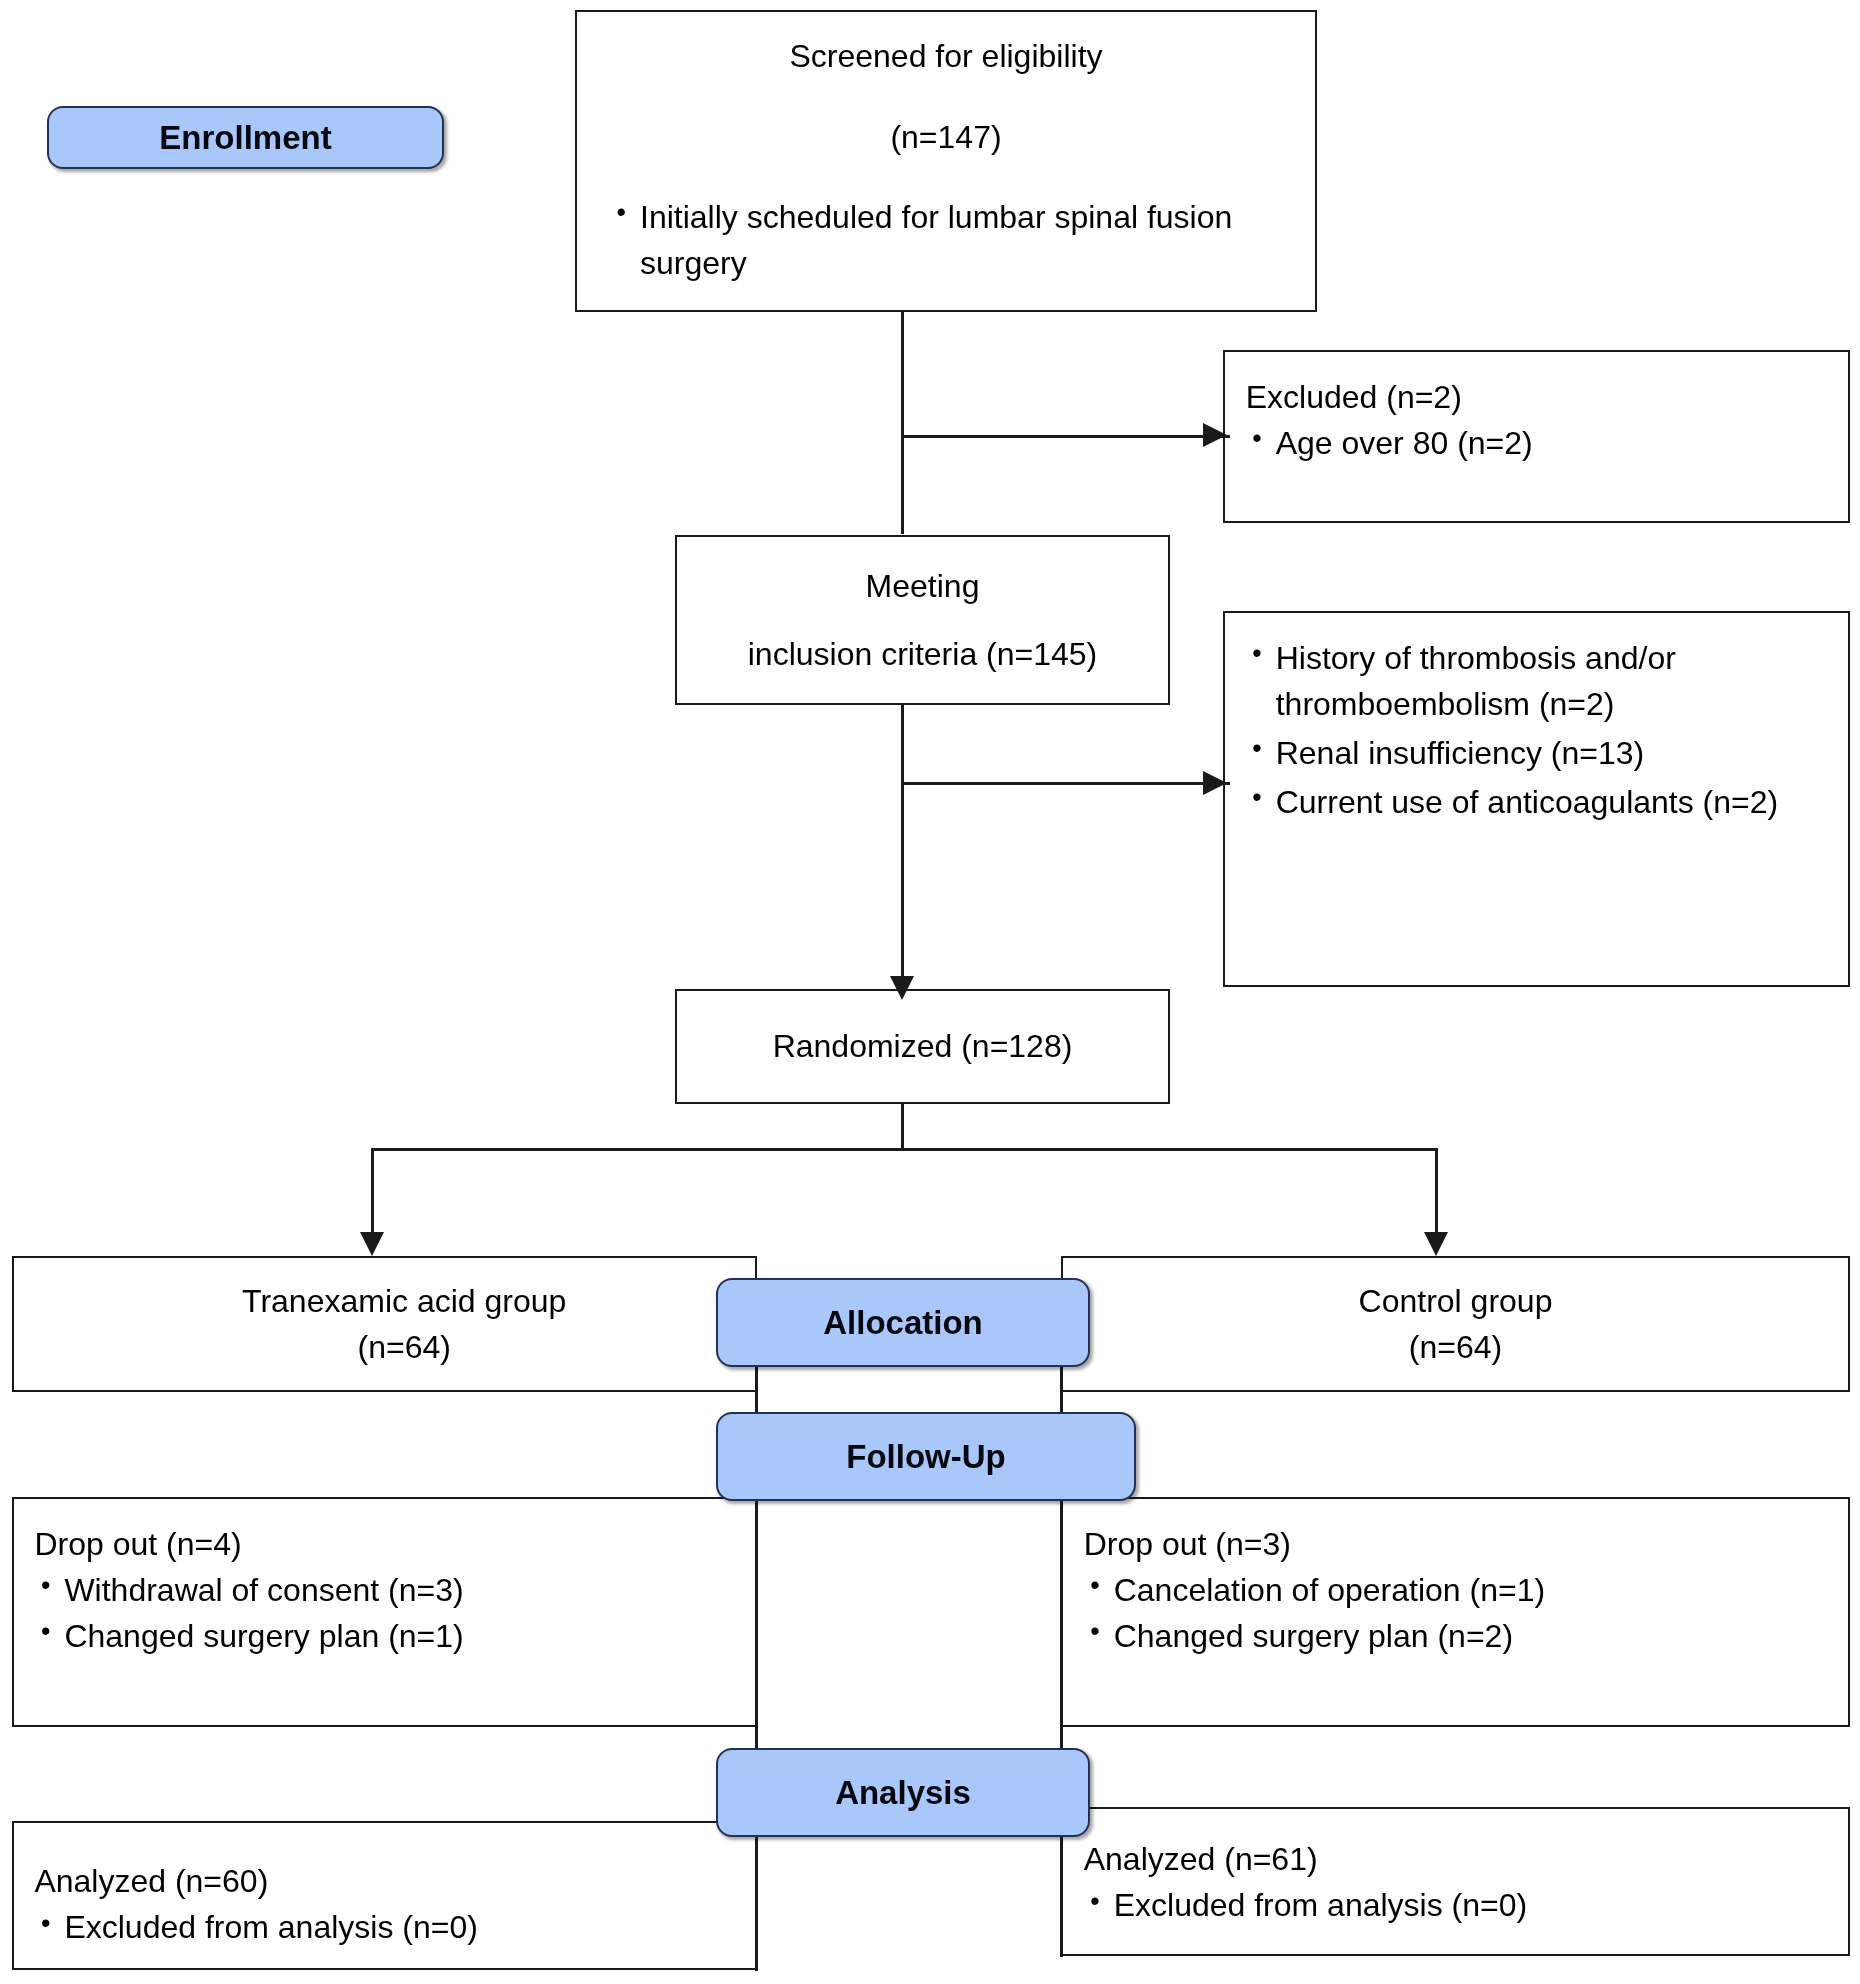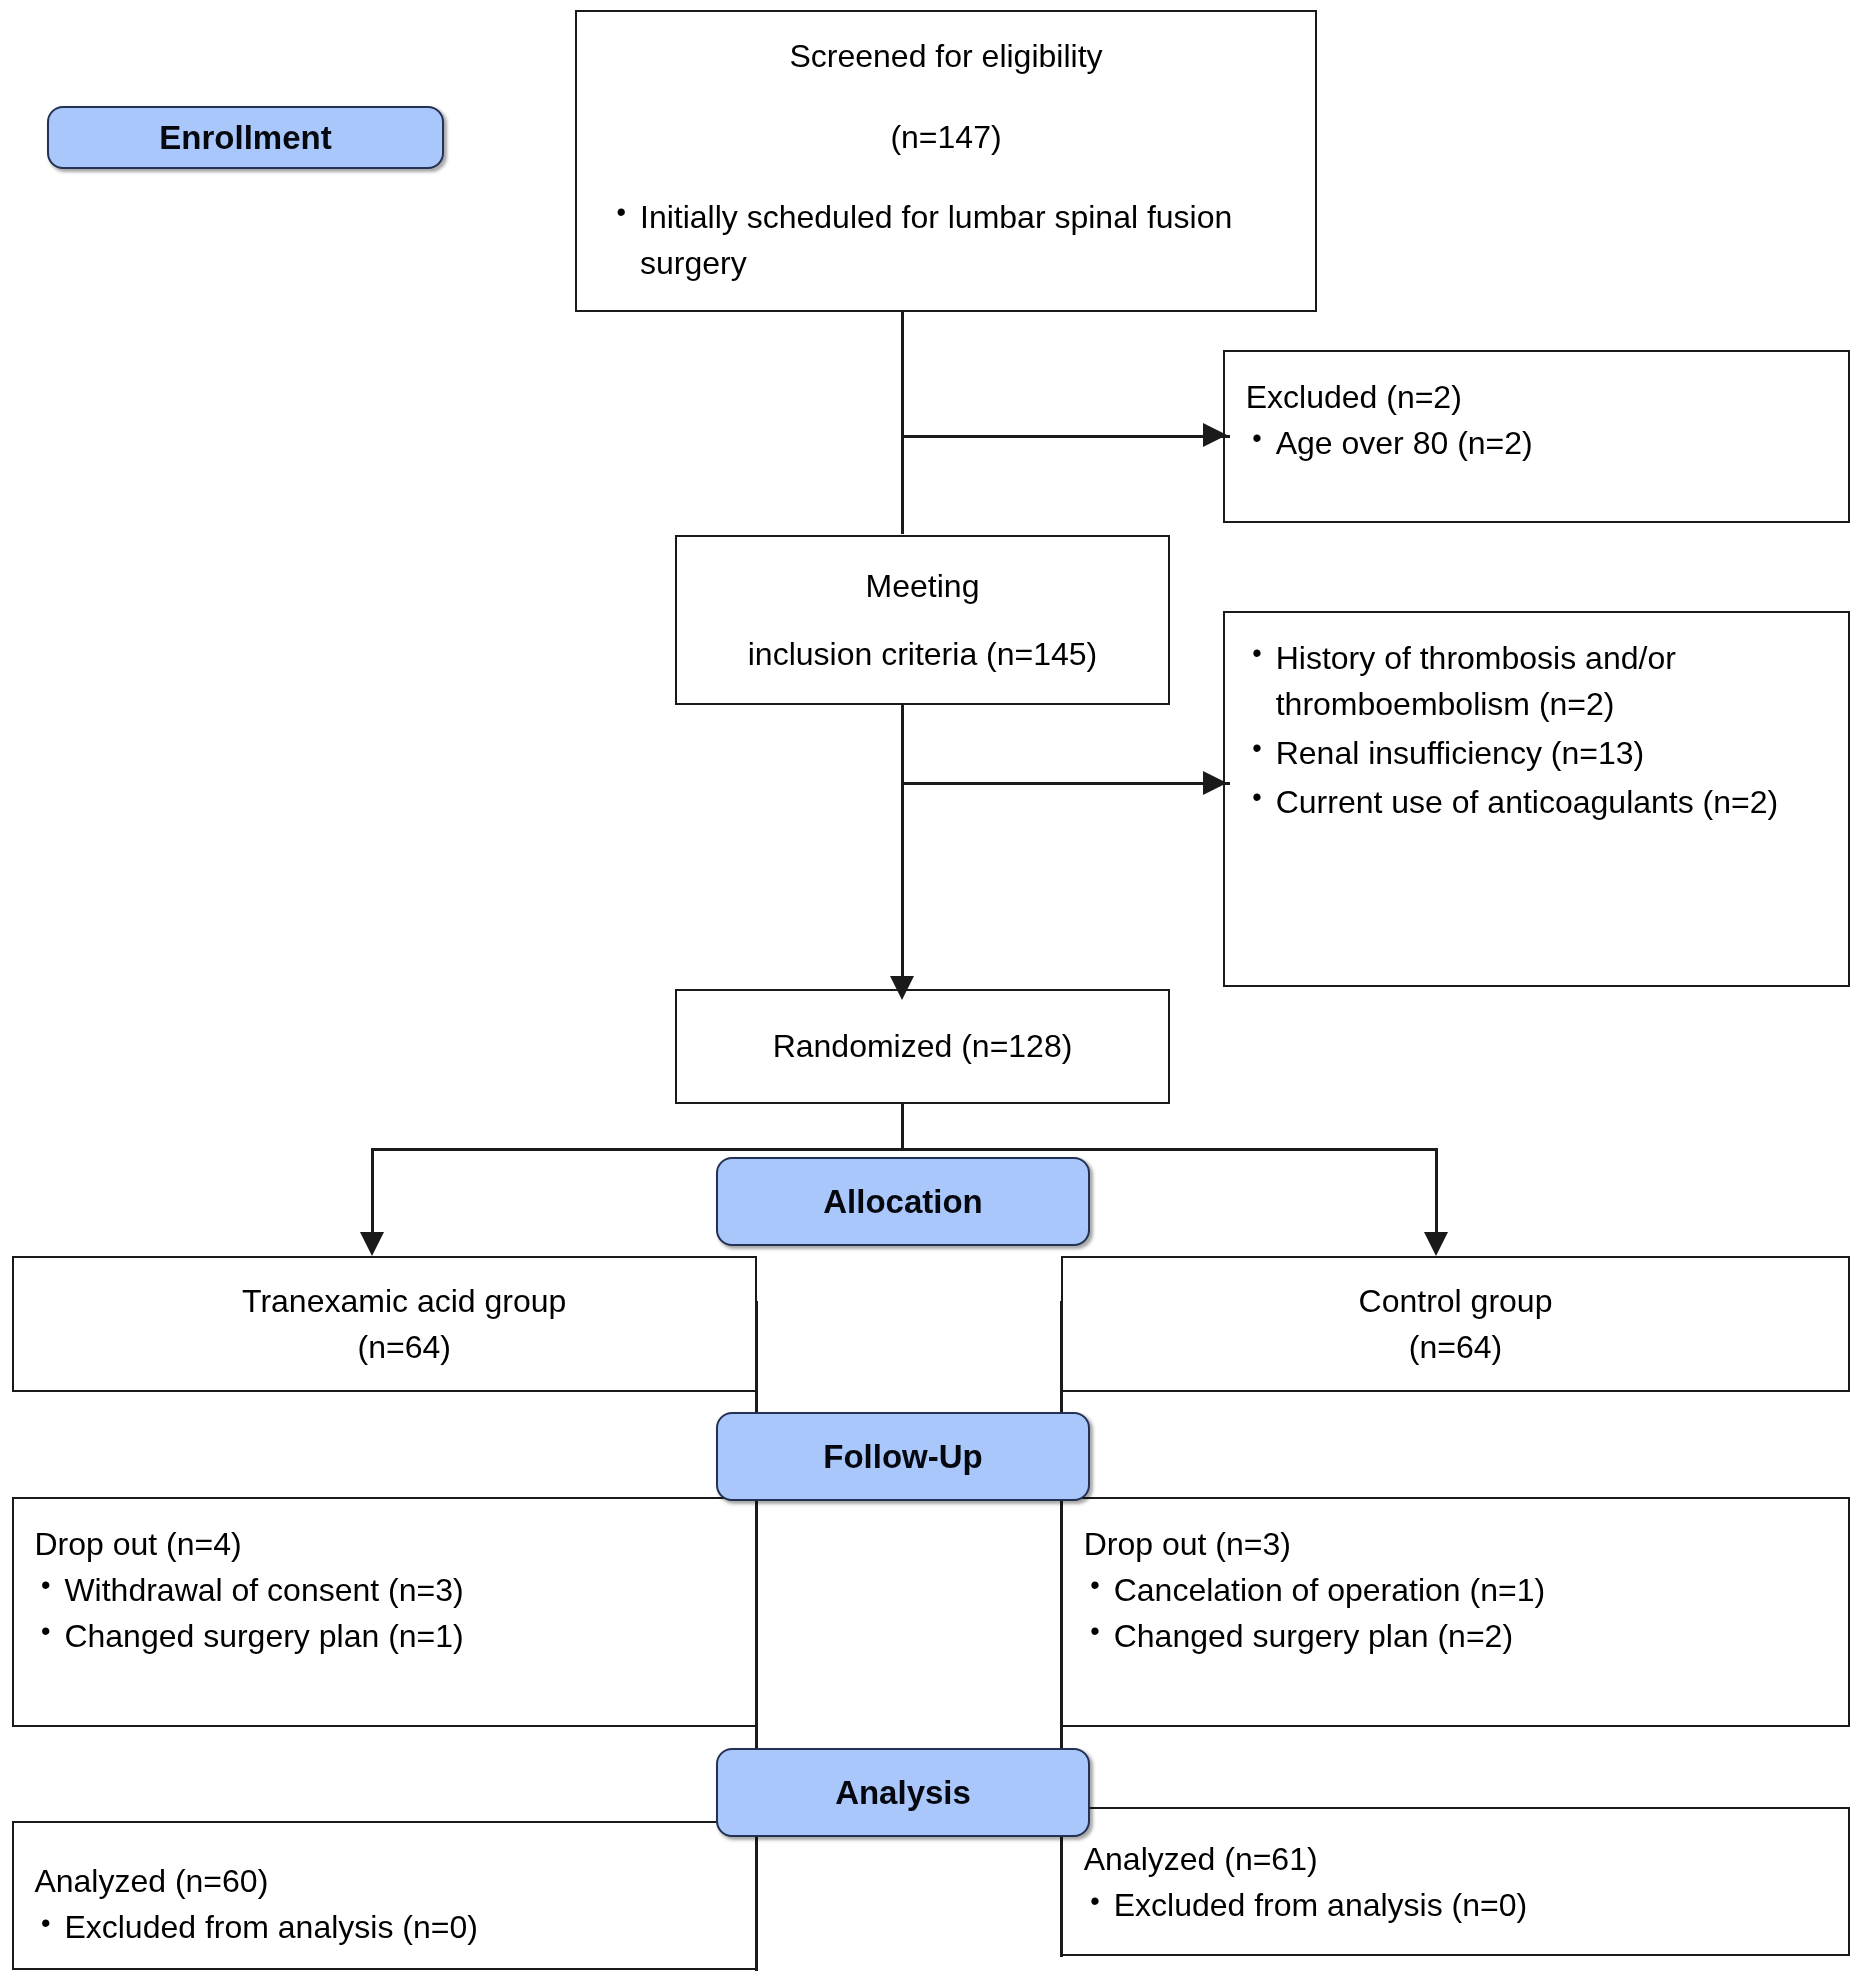--- a/index.html
+++ b/index.html
@@ -181,21 +181,21 @@
   <div class="box center" style="left:11.7px; top:1256px; width:745px; height:136px;padding-left:40px;">
     <span class="line">Tranexamic acid group</span>
     <span class="line">(n=64)</span>
   </div>
 
   <div class="box center" style="left:1061px; top:1256px; width:789px; height:136px;">
     <span class="line">Control group</span>
     <span class="line">(n=64)</span>
   </div>
 
-  <div class="stage" style="left:716px; top:1157px; width:374px; height:89px;">
+  <div class="stage" style="left:716px; top:1278px; width:374px; height:89px;">
     <span>Allocation</span>
   </div>
 
   <div class="vline" style="left:755px; top:1301px; height:207px;"></div>
   <div class="vline" style="left:1060px; top:1301px; height:207px;"></div>
 
   <div class="box leftpad" style="left:11.7px; top:1497px; width:745px; height:230px;">
     <span class="line">Drop out (n=4)</span>
     <span class="gap-lg"></span>
     <ul class="bl tight">
@@ -206,21 +206,21 @@
 
   <div class="box leftpad" style="left:1061px; top:1497px; width:789px; height:230px;">
     <span class="line">Drop out  (n=3)</span>
     <span class="gap-lg"></span>
     <ul class="bl tight">
       <li>Cancelation of operation (n=1)</li>
       <li>Changed surgery plan (n=2)</li>
     </ul>
   </div>
 
-  <div class="stage" style="left:716px; top:1412px; width:374px; height:89px;">
+  <div class="stage" style="left:716px; top:1412px; width:420px; height:89px;">
     <span>Follow-Up</span>
   </div>
 
   <div class="vline" style="left:755px; top:1501px; height:249px;"></div>
   <div class="vline" style="left:1060px; top:1501px; height:249px;"></div>
 
   <div class="box leftpad" style="left:11.7px; top:1821px; width:745px; height:149px; padding-top:35px;">
     <span class="line">Analyzed (n=60)</span>
     <ul class="bl tight">
       <li>Excluded from analysis (n=0)</li>

